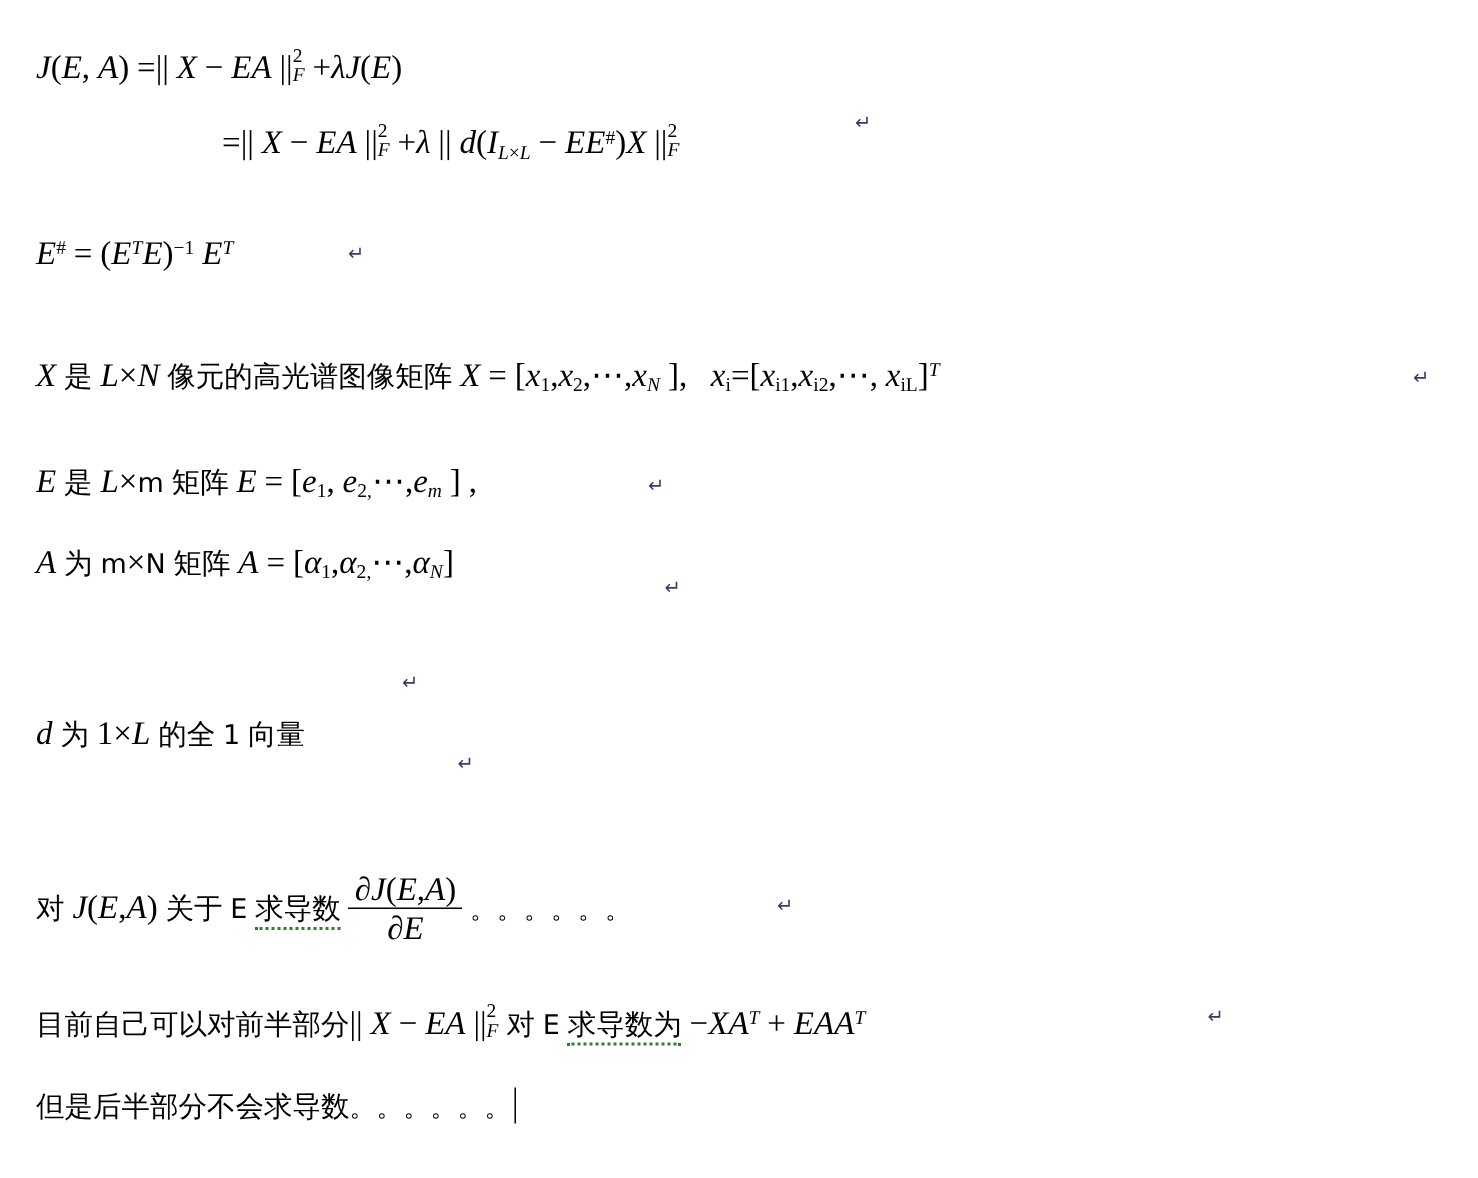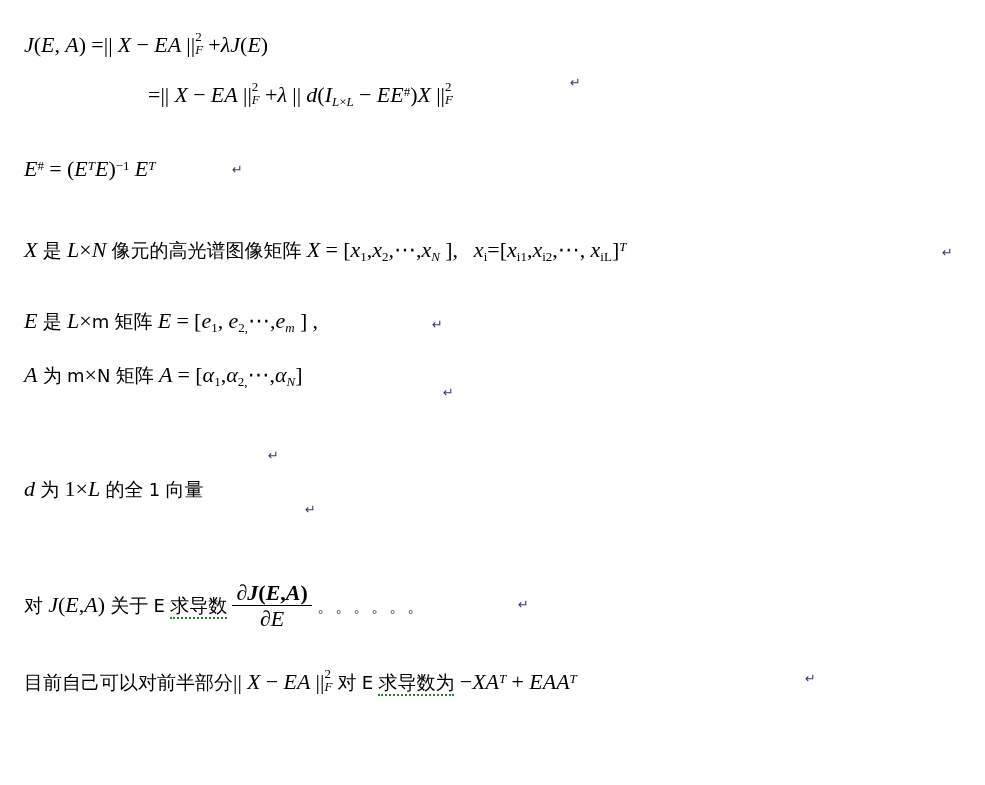--- a/index.html
+++ b/index.html
@@ -76,21 +76,20 @@
     display: inline-block;
     vertical-align: middle;
     text-align: center;
     position: relative;
     top: -0.05em;
   }
   .frac .num {
     display: block;
     padding: 0 4px 1px 4px;
     border-bottom: 1.3px solid #000;
-    font-weight: bold;
   }
   .frac .den {
     display: block;
     padding: 2px 4px 0 4px;
   }
   .pilcrow {
     font-family: "DejaVu Sans", sans-serif;
     font-size: 13px;
     color: #3a3a6a;
     vertical-align: 0.15em;
@@ -157,14 +156,17 @@
   <div class="line" style="left:24px; top:583px;">
     <span class="cn">对</span>&nbsp;<span class="mi">J</span><span class="mn">(</span><span class="mi">E</span><span class="mn">,</span><span class="mi">A</span><span class="mn">)</span>&nbsp;<span class="cn">关于</span>&nbsp;<span class="sans">E</span>&nbsp;<span class="cn wavy">求导数</span>&nbsp;<span class="frac"><span class="num"><span class="mn">∂</span><span class="mi">J</span><span class="mn">(</span><span class="mi">E</span><span class="mn">,</span><span class="mi">A</span><span class="mn">)</span></span><span class="den"><span class="mn">∂</span><span class="mi">E</span></span></span>&nbsp;<span class="dots">。。。。。。</span>
   </div>
   <span class="line pilcrow" style="left:518px; top:598px;">↵</span>
 
   <div class="line" style="left:24px; top:665px;">
     <span class="cn">目前自己可以对前半部分</span><span class="mn">||</span>&nbsp;<span class="mi">X</span>&nbsp;<span class="mn">−</span>&nbsp;<span class="mi"><span>E</span><span>A</span></span>&nbsp;<span class="mn">||</span><span class="subsup"><span class="up norm">2</span><span class="dn">F</span></span>&nbsp;<span class="cn">对</span>&nbsp;<span class="sans">E</span>&nbsp;<span class="cn wavy">求导数为</span>&nbsp;<span class="mn">−</span><span class="mi"><span>X</span><span>A</span></span><sup>T</sup>&nbsp;<span class="mn">+</span>&nbsp;<span class="mi"><span>E</span><span>A</span><span>A</span></span><sup>T</sup>
   </div>
   <span class="line pilcrow" style="left:805px; top:672px;">↵</span>
 
+  <div class="line" style="left:24px; top:725px;">
+    <span class="cn">但是后半部分不会求导数</span><span class="dots">。。。。。。</span><span class="caret"></span>
+  </div>
 
 </div>
 
 </body></html>

